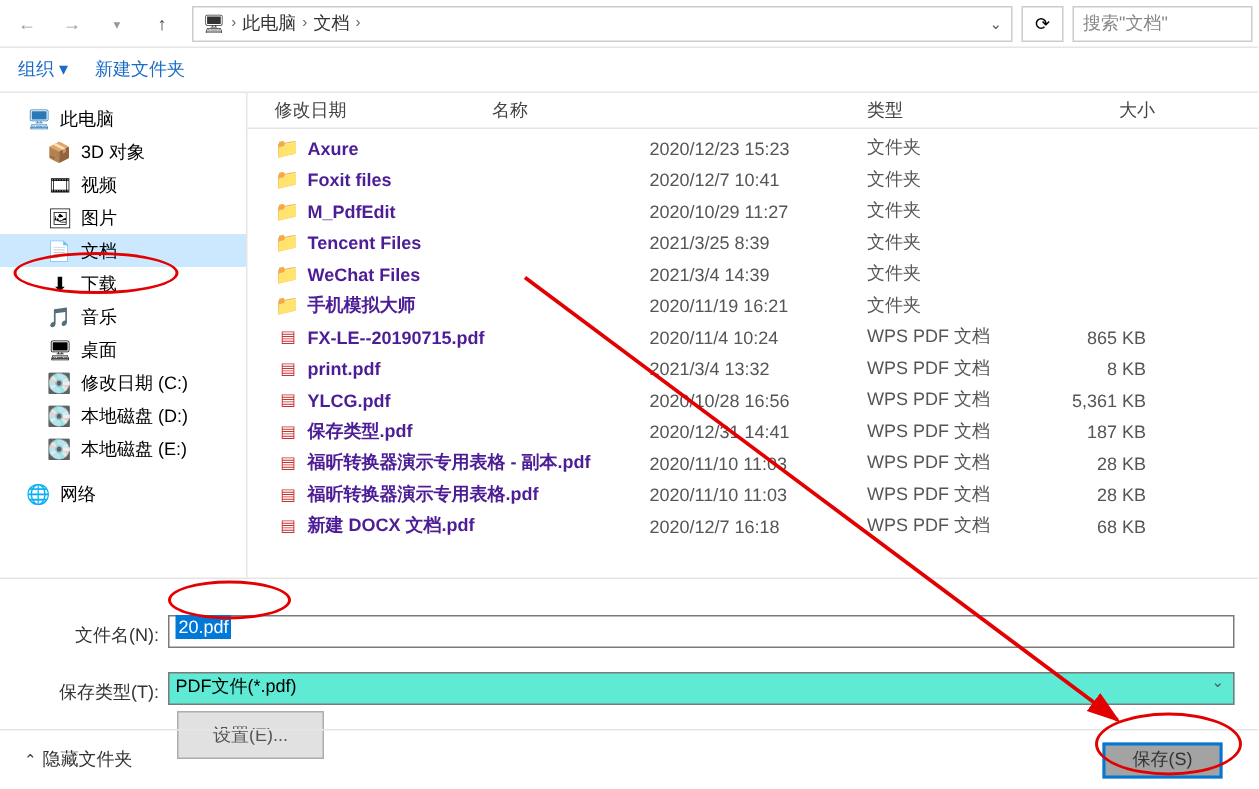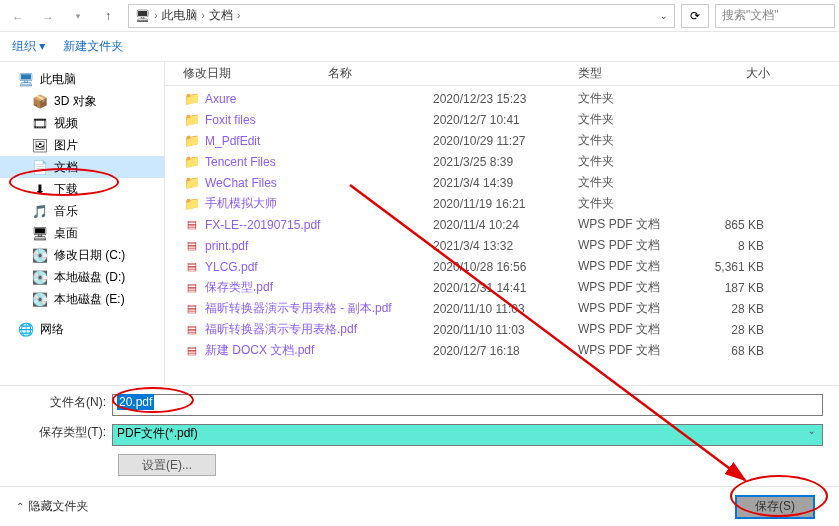--- a/index.html
+++ b/index.html
@@ -29,33 +29,33 @@
 .content { flex: 1; position: relative; }
 .col-headers { display: flex; height: 24px; border-bottom: 1px solid #e5e5e5; align-items: center; padding-left: 18px; }
 .col-h { color: #444; }
 .col-name { width: 250px; }
 .col-date { width: 145px; }
 .col-type { width: 112px; }
 .col-size { width: 80px; text-align: right; }
 .file-list { padding: 2px 0; }
 .file-row { display: flex; align-items: center; height: 21px; padding-left: 18px; }
 .file-icon { width: 18px; height: 16px; display: flex; align-items: center; justify-content: center; margin-right: 4px; font-size: 13px; }
-.file-name { width: 228px; color: #8b5cf6; }
+.file-name { width: 228px; color: #4c1d95; font-weight: bold; }
 .file-date { width: 145px; color: #555; }
 .file-type { width: 112px; color: #555; }
 .file-size { width: 80px; text-align: right; color: #555; padding-right: 6px; }
 
 .bottom { border-top: 1px solid #e5e5e5; padding: 8px 16px; }
-.field-row { display: flex; align-items: flex-start; height: 26px; margin-bottom: 4px; }
+.field-row { display: flex; align-items: flex-end; height: 26px; margin-bottom: 4px; margin-top: 12px; }
 .field-label { width: 96px; text-align: right; padding-right: 6px; color: #333; }
 .field-input { flex: 1; height: 22px; border: 1px solid #7a7a7a; padding: 0 4px; background: #5eead4; }
 .field-input.sel-text { background: #fff; }
 .selected-text { background: #0078d7; color: #fff; padding: 1px 2px; }
 .btn-row { padding-left: 102px; margin-top: 4px; }
-.settings-btn { width: 98px; height: 22px; border: 1px solid #adadad; background: #e1e1e1; color: #555; }
+.settings-btn { width: 98px; height: 32px; border: 1px solid #adadad; background: #e1e1e1; color: #555; }
 
 .footer { position: absolute; bottom: 0; left: 0; right: 0; height: 40px; display: flex; align-items: center; padding: 0 16px; border-top: 1px solid #e5e5e5; }
 .hide-folders { display: flex; align-items: center; gap: 4px; color: #333; }
 .footer-spacer { flex: 1; }
 .save-btn { width: 80px; height: 24px; border: 2px solid #0078d7; background: #a3a3a3; color: #333; margin-right: 8px; }
 
 .ellipse { position: absolute; border: 2.5px solid #e20000; border-radius: 50%; pointer-events: none; }
 .el1 { left: 9px; top: 168px; width: 110px; height: 28px; }
 .el2 { left: 112px; top: 387px; width: 82px; height: 26px; }
 .el3 { left: 730px; top: 475px; width: 98px; height: 42px; }

